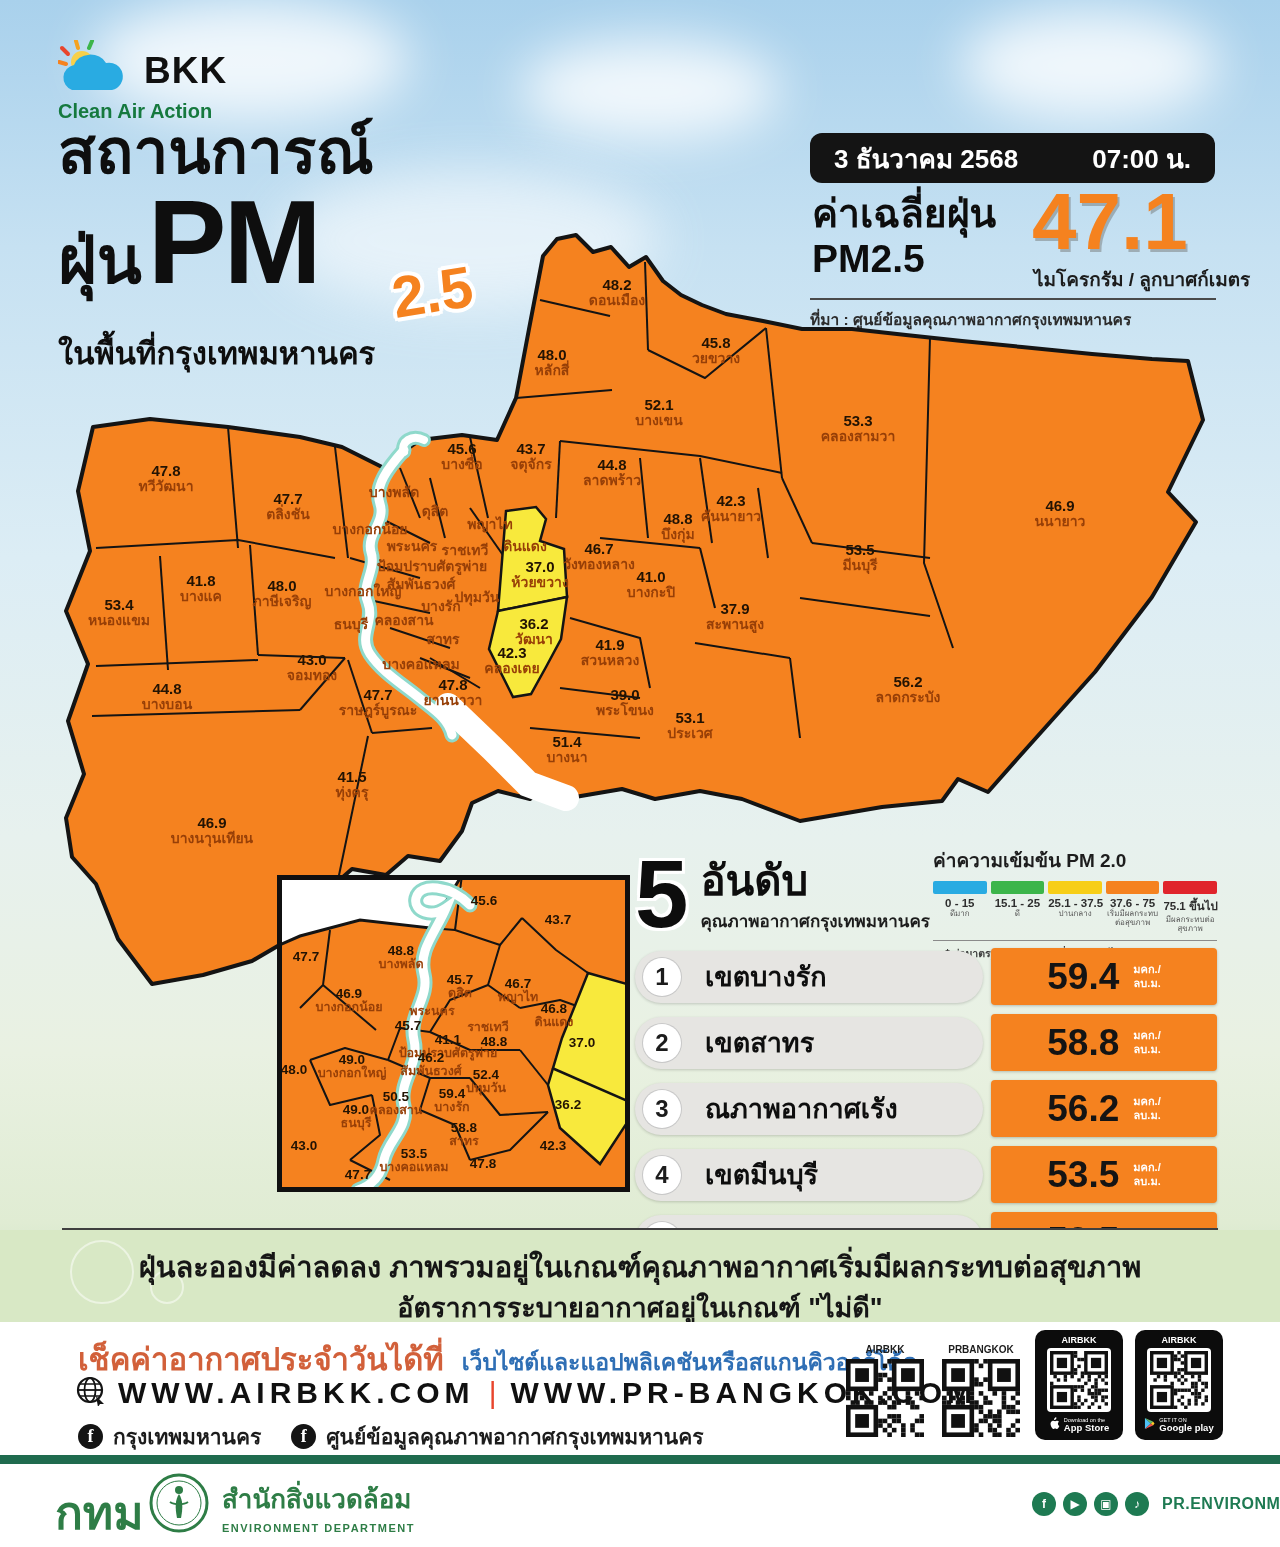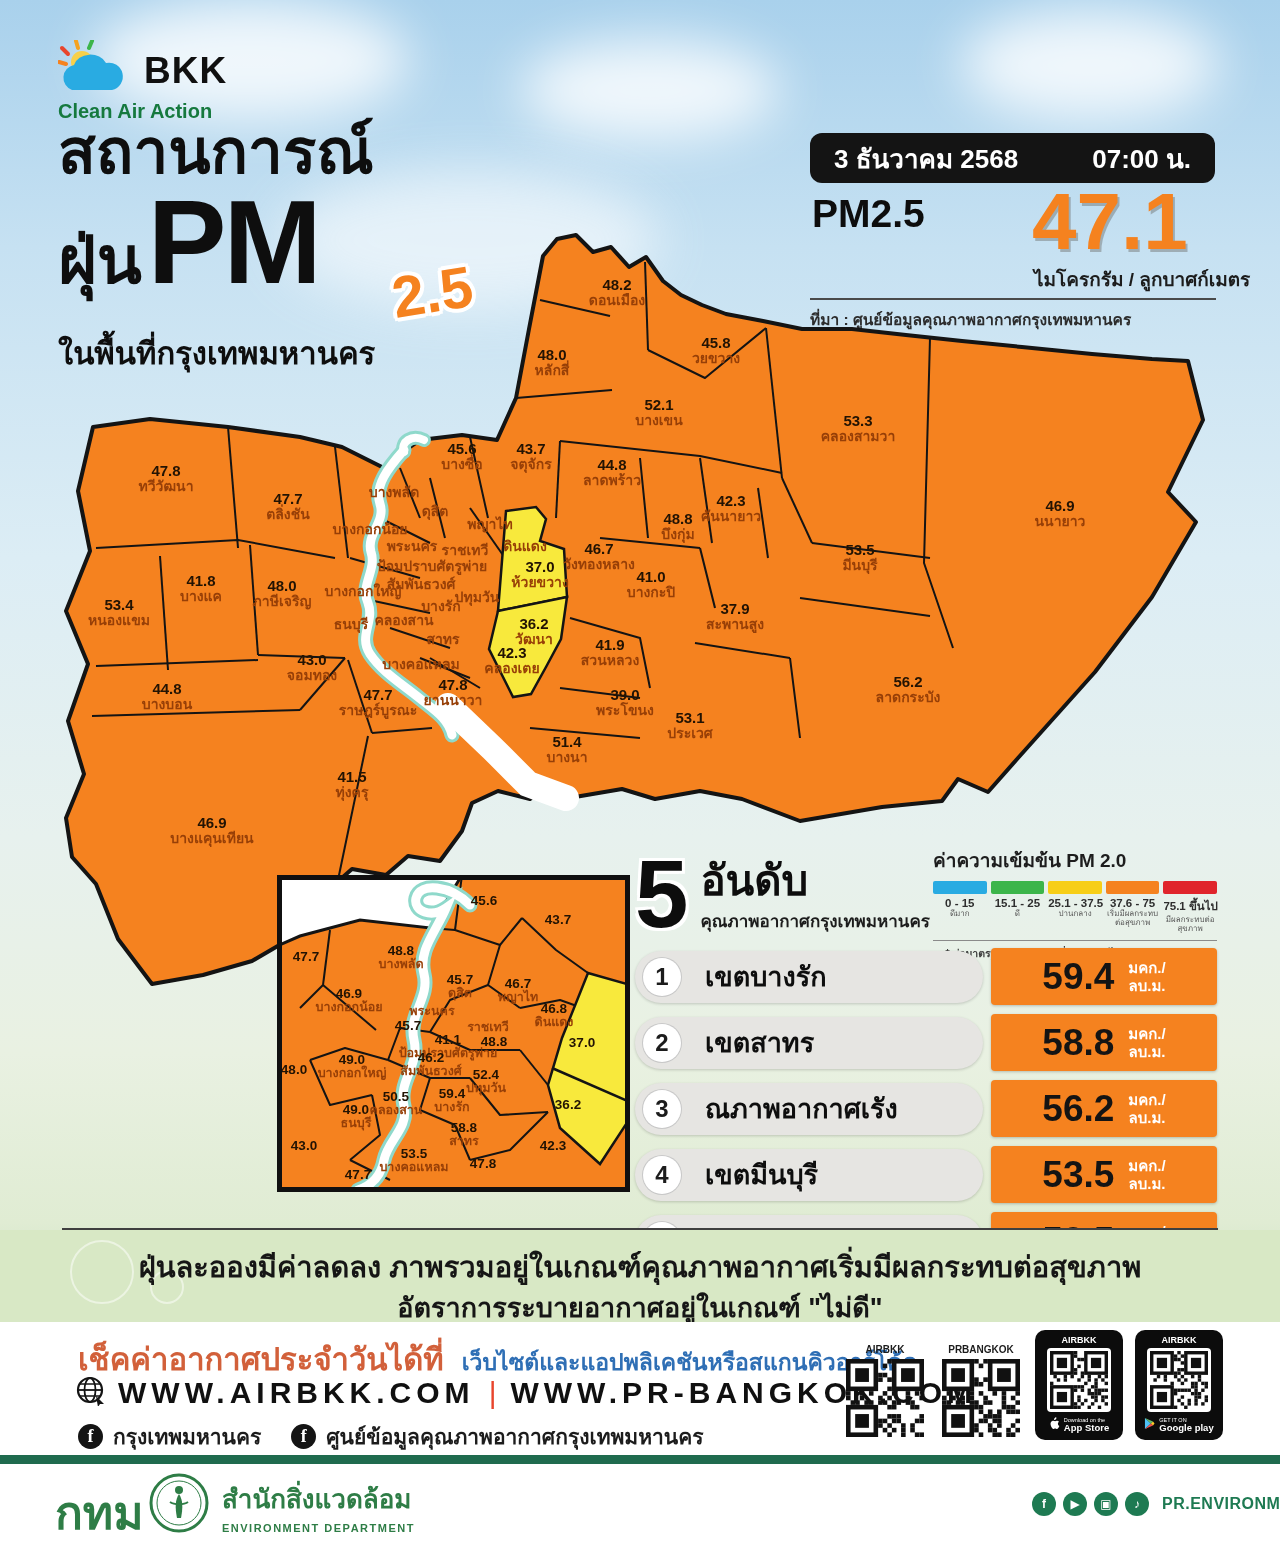--- a/index.html
+++ b/index.html
@@ -62,21 +62,21 @@
   .rtitle{font-size:42px;font-weight:900;color:#0d0d0d;line-height:1;}
   .rsub{font-size:17px;font-weight:800;color:#1c1c1c;margin-top:5px;}
   .rank-rows{margin-top:14px;}
   .rrow{display:flex;align-items:center;margin-bottom:9px;}
   .rbar{flex:0 0 348px;height:52px;background:#e6e5e2;border-radius:28px;display:flex;align-items:center;box-shadow:0 1px 3px rgba(0,0,0,.18);}
   .rnum{width:38px;height:38px;border-radius:50%;background:#fff;margin-left:8px;display:flex;align-items:center;justify-content:center;
     font-weight:800;font-size:24px;color:#1c1c1c;box-shadow:0 0 0 1px #c8c8c8;}
   .rname{margin-left:24px;font-weight:800;font-size:27px;color:#0e0e0e;}
   .rval{flex:0 0 226px;height:57px;background:#F5821F;border-radius:4px;margin-left:8px;display:flex;align-items:center;justify-content:center;gap:14px;box-shadow:0 1px 3px rgba(0,0,0,.22);}
   .rvnum{font-weight:900;font-size:37px;color:#141414;}
-  .runit{font-size:15px;color:#fff;line-height:1.2;text-align:center;font-weight:700;}
+  .runit{font-size:11px;color:#fff;line-height:1.2;text-align:right;font-weight:700;}
 
   
   .summary-line{position:absolute;left:62px;top:1228px;width:1156px;border-top:2px solid #3f3f3f;}
   .summary-band{position:absolute;left:0;top:1230px;width:1280px;height:93px;background:#d8e8c5;}
   .sum1{position:absolute;left:0;top:14px;width:1280px;text-align:center;font-size:29px;font-weight:600;color:#161616;}
   .sum2{position:absolute;left:0;top:56px;width:1280px;text-align:center;font-size:27px;font-weight:600;color:#161616;}
   .bubble{position:absolute;border-radius:50%;border:2px solid rgba(255,255,255,.5);}
 
   
   .white-footer{position:absolute;left:0;top:1322px;width:1280px;height:133px;background:#fff;}
@@ -146,20 +146,21 @@
     <span class="t2b">PM</span>
   </div>
   <div class="badge25">2.5</div>
   <div class="t3">ในพื้นที่กรุงเทพมหานคร</div>
 
   <div class="datebox">
     <span>3 ธันวาคม  2568</span>
     <span>07:00 น.</span>
   </div>
   <div class="avg1">
+    <div>ค่าเฉลี่ยฝุ่น</div>
     <div>PM2.5</div>
   </div>
   <div class="avgval">47.1</div>
   <div class="avgunit">ไมโครกรัม / ลูกบาศก์เมตร</div>
   <div class="srcline">ที่มา : ศูนย์ข้อมูลคุณภาพอากาศกรุงเทพมหานคร</div>
 
   <div class="map-main" id="map-main">
     <svg width="1280" height="770" viewBox="0 230 1280 770">
       <path d="M93,427 L150,419 L228,427 L300,437 L342,447 L370,461 L392,472 L401,453 L420,440 L462,435 L497,440 L516,398 L529,329 L543,256 L557,239 L576,235 L593,252 L611,247 L629,267 L646,257 L663,281 L681,295 L702,305 L726,314 L763,321 L802,329 L852,329 L906,335 L962,341 L1022,347 L1092,354 L1152,359 L1188,361 L1203,420 L1168,492 L1196,522 L1152,597 L1095,672 L1018,758 L988,792 L958,779 L942,801 L882,807 L800,821 L742,799 L700,791 L655,799 L622,789 L575,797 L548,781 L530,799 L498,791 L472,803 L462,831 L440,861 L408,856 L386,875 L352,869 L335,884 L300,933 L252,961 L203,975 L152,984 L118,939 L96,884 L72,857 L66,818 L84,774 L68,721 L88,664 L66,611 L90,551 L78,491 Z" fill="#F5821F" stroke="#141414" stroke-width="4" stroke-linejoin="round"></path>
       <g fill="none" stroke="#141414" stroke-width="2" stroke-linejoin="round">
@@ -347,21 +348,21 @@
         <div class="mlabel" style="left: 567px; top: 519px;">
           <div class="mval">51.4</div>
           <div class="mnam">บางนา</div>
         </div>
         <div class="mlabel" style="left: 352px; top: 554px;">
           <div class="mval">41.5</div>
           <div class="mnam">ทุ่งครุ</div>
         </div>
         <div class="mlabel" style="left: 212px; top: 600px;">
           <div class="mval">46.9</div>
-          <div class="mnam">บางแคุนเทียน</div>
+          <div class="mnam">บางนาุนเทียน</div>
         </div>
         <div class="mlabel" style="left: 394px; top: 262px;">
           <div class="mnam">บางพลัด</div>
         </div>
         <div class="mlabel" style="left: 435px; top: 281px;">
           <div class="mnam">ดุสิต</div>
         </div>
         <div class="mlabel" style="left: 490px; top: 294px;">
           <div class="mnam">พญาไท</div>
         </div>

